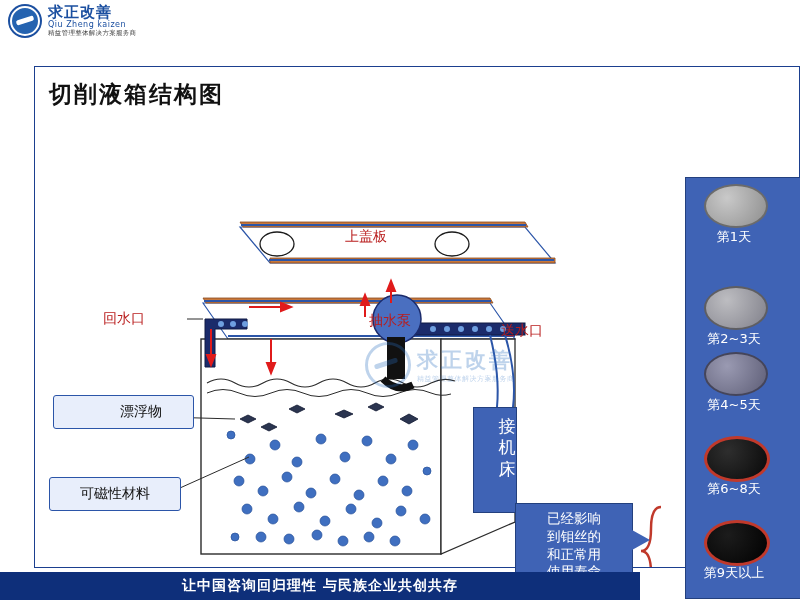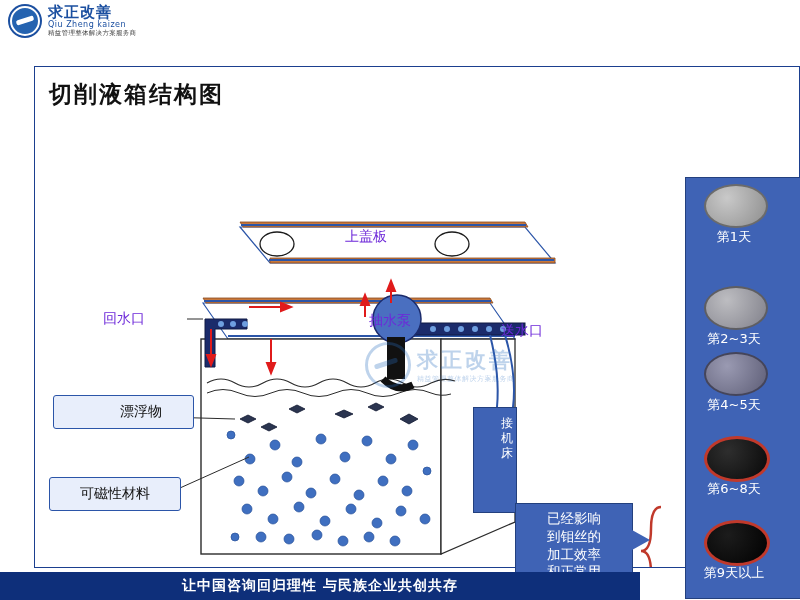--- a/index.html
+++ b/index.html
@@ -34,39 +34,39 @@
   
   .watermark{position:absolute;left:330px;top:272px;width:190px;height:52px;
      display:flex;align-items:center;gap:6px;opacity:.30;pointer-events:none;}
   .wm-logo{width:40px;height:40px;border-radius:50%;border:3px solid #2a6fc0;position:relative;}
   .wm-logo:after{content:"";position:absolute;left:6px;top:16px;width:24px;height:5px;background:#2a6fc0;
      border-radius:2px;transform:rotate(-18deg);}
   .wm-t1{font-size:21px;font-weight:bold;color:#2a6fc0;letter-spacing:3px;}
   .wm-t2{font-size:7px;color:#2a6fc0;letter-spacing:.5px;}
   .label-box{position:absolute;background:#e8eefb;border:1px solid #2b55a8;border-radius:3px;
      color:#111;font-size:14px;display:flex;align-items:center;justify-content:center;}
-  .plain-label{position:absolute;font-size:14px;color:#6d28d9;white-space:nowrap;}
+  .plain-label{position:absolute;font-size:14px;color:#b91c1c;white-space:nowrap;}
 
   
   .daycol{position:absolute;left:650px;top:110px;width:96px;height:420px;background:#3f63b5;
      border:1px solid #23407e;padding-left:32px;}
   .daycell{position:absolute;left:0;width:96px;height:84px;}
   .daycell .dot{position:absolute;left:18px;top:6px;width:60px;height:40px;border-radius:50%;}
   .daycell .cap{position:absolute;left:0;top:50px;width:96px;text-align:center;font-size:13px;color:#fff;}
 
   
   .callout{position:absolute;left:480px;top:436px;width:118px;height:122px;background:#3f63b5;
      border:1px solid #23407e;color:#fff;font-size:13.5px;line-height:1.32;text-align:center;
      padding-top:6px;box-sizing:border-box;}
   .callout .tail{position:absolute;right:-18px;top:26px;width:0;height:0;
      border-top:10px solid transparent;border-bottom:10px solid transparent;border-left:18px solid #3f63b5;}
 
   
   .machine{position:absolute;left:438px;top:340px;width:44px;height:106px;background:#3f63b5;
-     border:1px solid #23407e;color:#fff;font-size:12px;text-align:center;padding-top:8px;
+     border:1px solid #23407e;color:#fff;font-size:17px;text-align:center;padding-top:8px;
      box-sizing:border-box;line-height:1.25;padding-left:24px;}
 
   
   .footer{position:absolute;left:0;top:572px;width:640px;height:28px;background:#0e2f7a;
      color:#fff;font-size:14px;font-weight:bold;display:flex;align-items:center;justify-content:center;
      letter-spacing:1px;}
 </style>
 </head>
 <body>
 
@@ -233,21 +233,20 @@
       <div class="daycell" style="top:336px;">
         <div class="dot" style="background:radial-gradient(circle at 35% 30%,#1c1c1c,#000);border:3px solid #c0392b;"></div>
         <div class="cap">第9天以上</div>
       </div>
     </div>
 
     <div class="callout">
       <div class="tail"></div>
       <div>已经影响</div>
       <div>到钼丝的</div>
-      <div>加工效率</div>
       <div>和正常用</div>
       <div>使用寿命</div>
     </div>
 
   </div>
 
   <div class="footer">
     <span>让中国咨询回归理性  与民族企业共创共存</span>
   </div>
 

